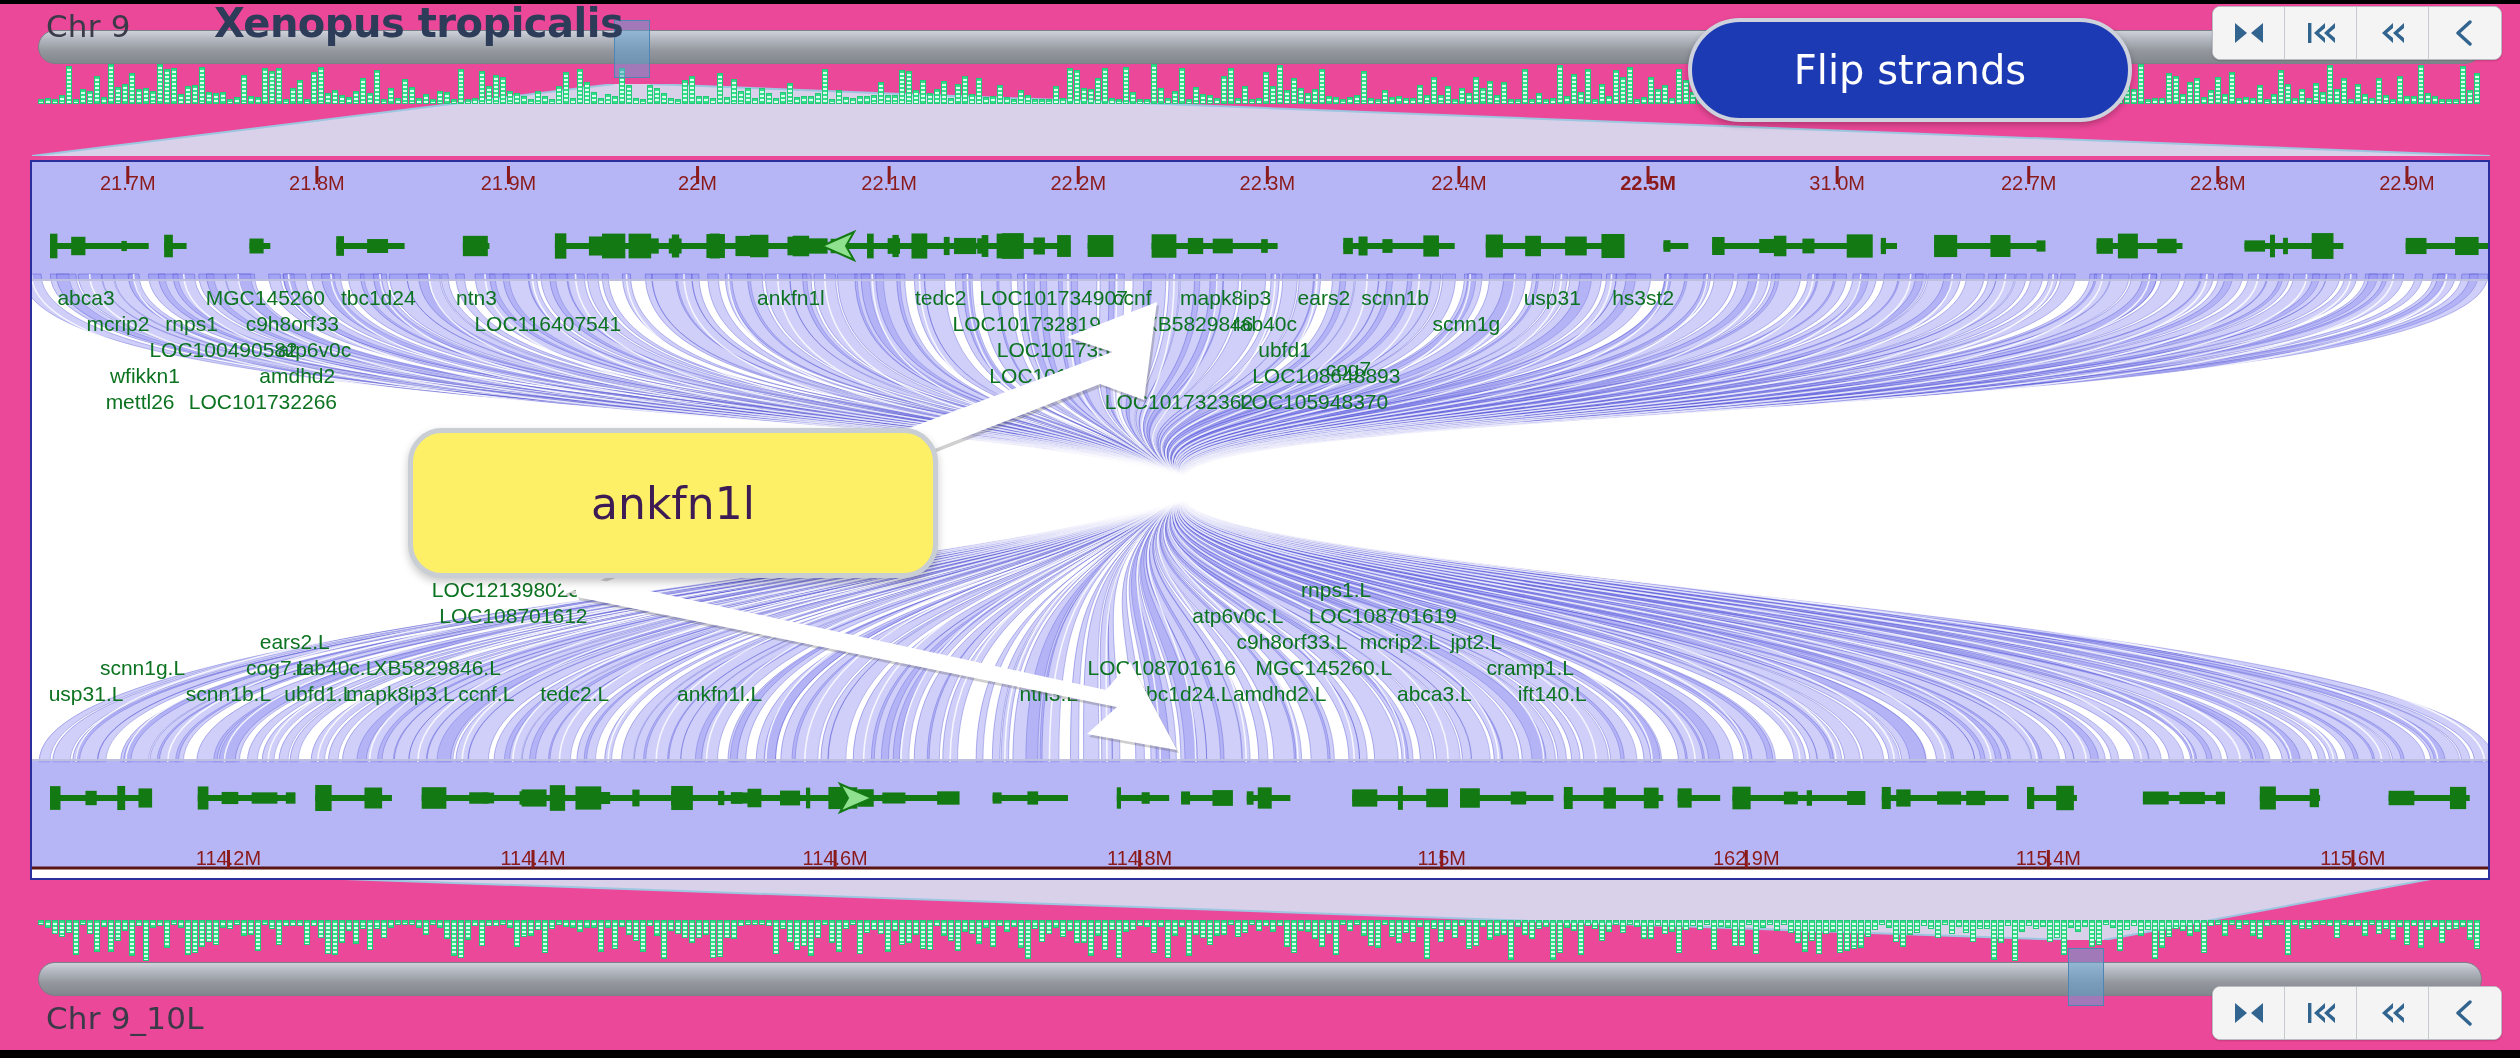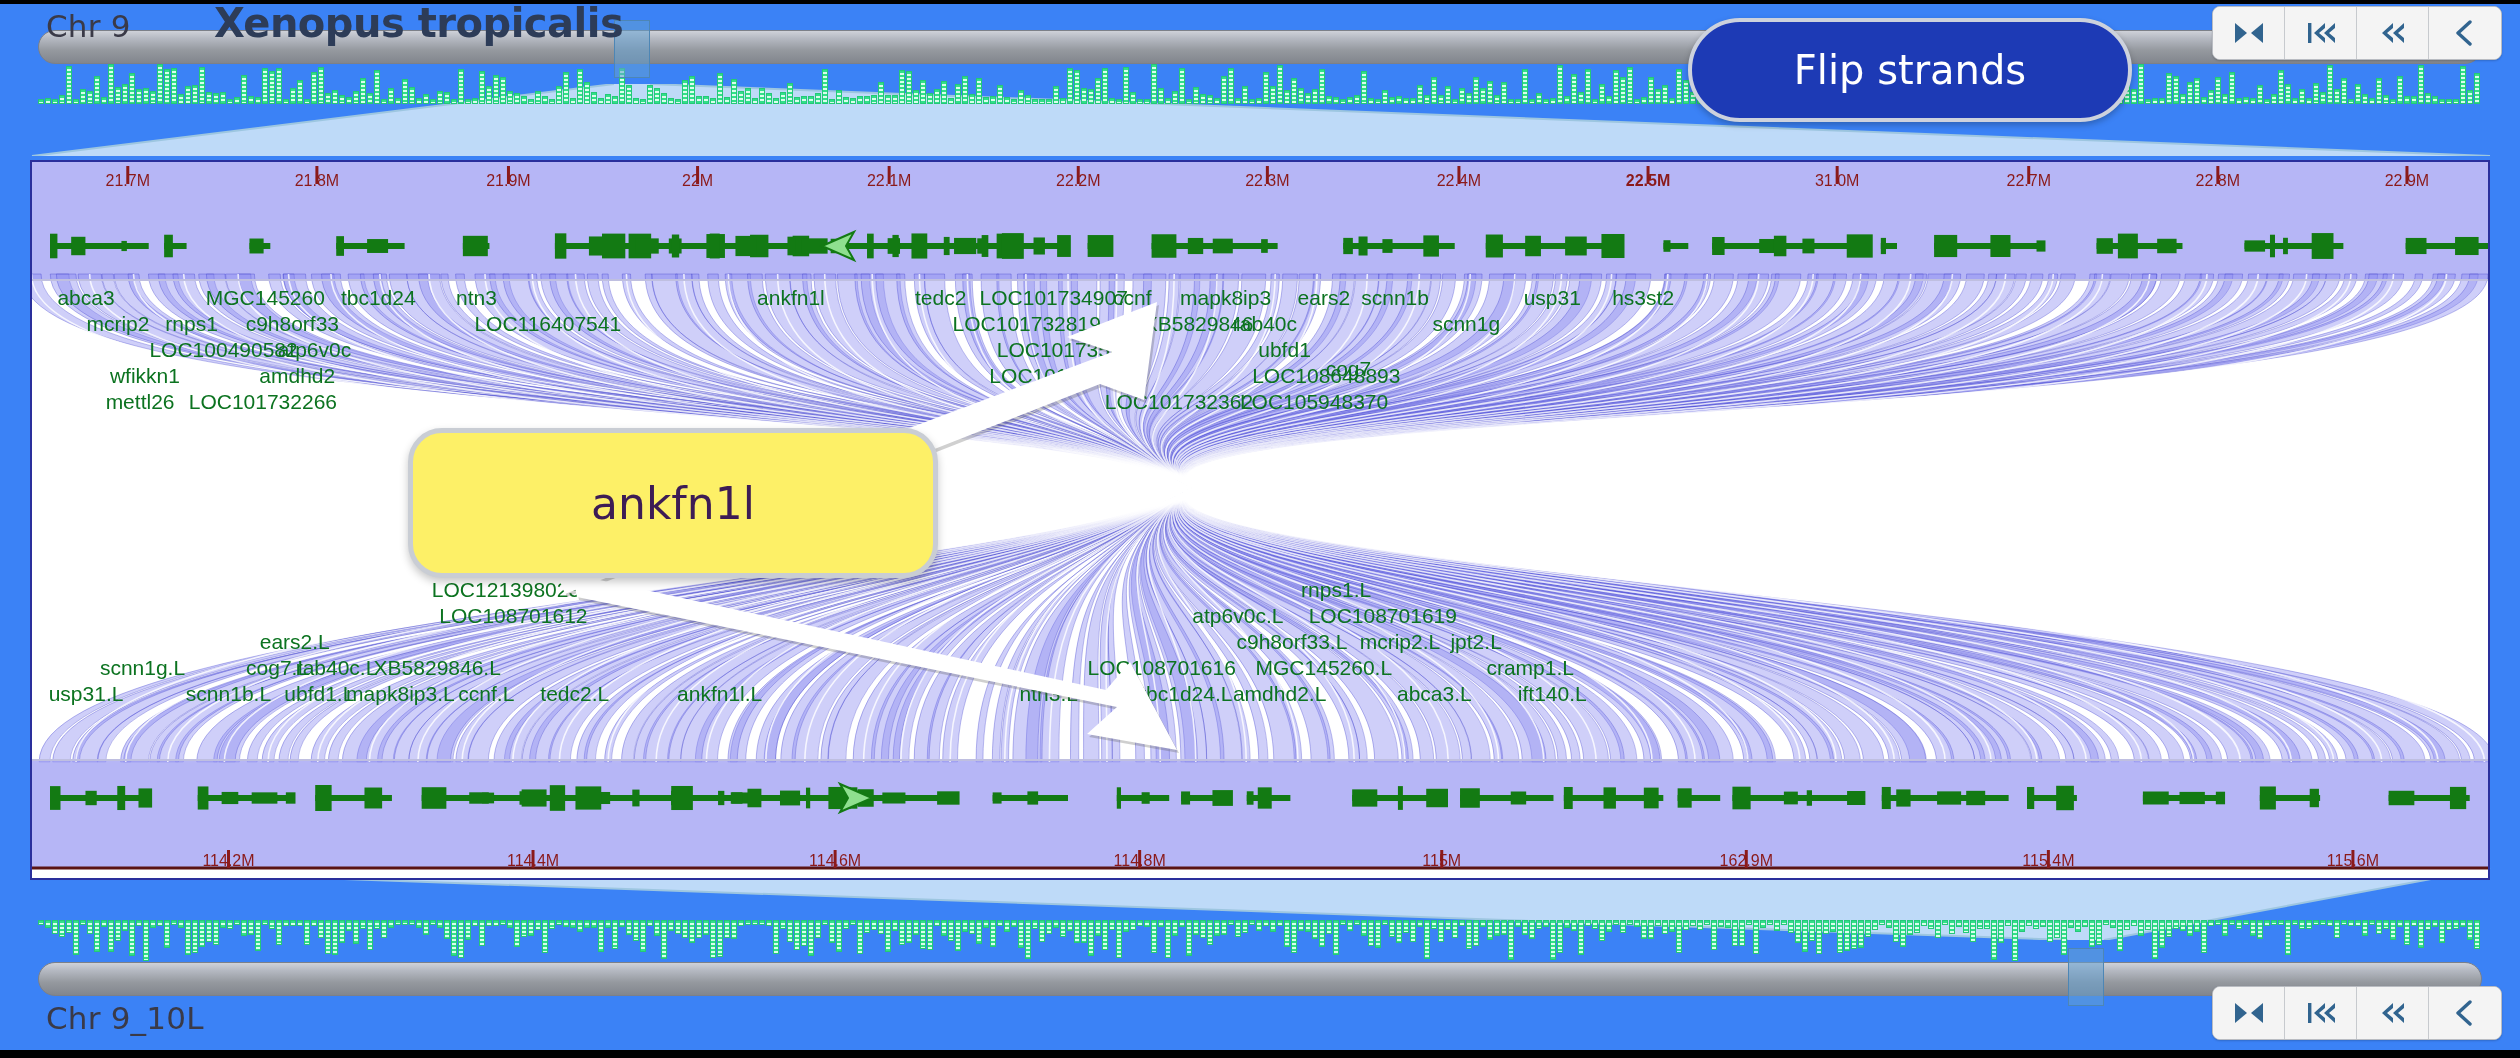--- a/index.html
+++ b/index.html
@@ -1,20 +1,20 @@
 <!DOCTYPE html>
 <html><head>
 <meta charset="utf-8">
 <title>Comparative Genome Browser</title>
 <style>
   html,body{margin:0;padding:0;background:#000;}
   body{font-family:"Liberation Sans",sans-serif;}
   #app{
     position:relative;width:2520px;height:1058px;overflow:hidden;
-    background:#3b82f6;
+    background:#ec4899;
   }
   
   .letterbox{position:absolute;left:0;width:100%;background:#000;z-index:60;}
   .letterbox.top{top:0;height:4px;}
   .letterbox.bottom{bottom:0;height:8px;}
 
   
   .species-head{position:absolute;left:0;width:100%;height:62px;z-index:30;}
   .species-head.top{top:0;}
   .species-head.bottom{bottom:8px;}
@@ -74,21 +74,21 @@
   
   #panel{
     position:absolute;left:30px;top:160px;width:2460px;height:720px;
     background:#fff;border:2px solid #2a2f9c;box-sizing:border-box;
     overflow:hidden;z-index:20;
   }
   #panel-svg{position:absolute;left:0;top:0;width:100%;height:100%;}
 
   
   .tick-label{
-    position:absolute;font-size:16px;color:#8b1a1a;
+    position:absolute;font-size:20px;color:#8b1a1a;
     font-family:"Liberation Sans",sans-serif;
     transform:translateX(-50%);white-space:nowrap;z-index:26;
   }
   .ruler-top .tick-label{top:10px;}
   .ruler-bottom .tick-label{bottom:8px;}
 
   
   .gene-label{
     position:absolute;font-size:21px;color:#0c7320;
     font-family:"Liberation Sans",sans-serif;

